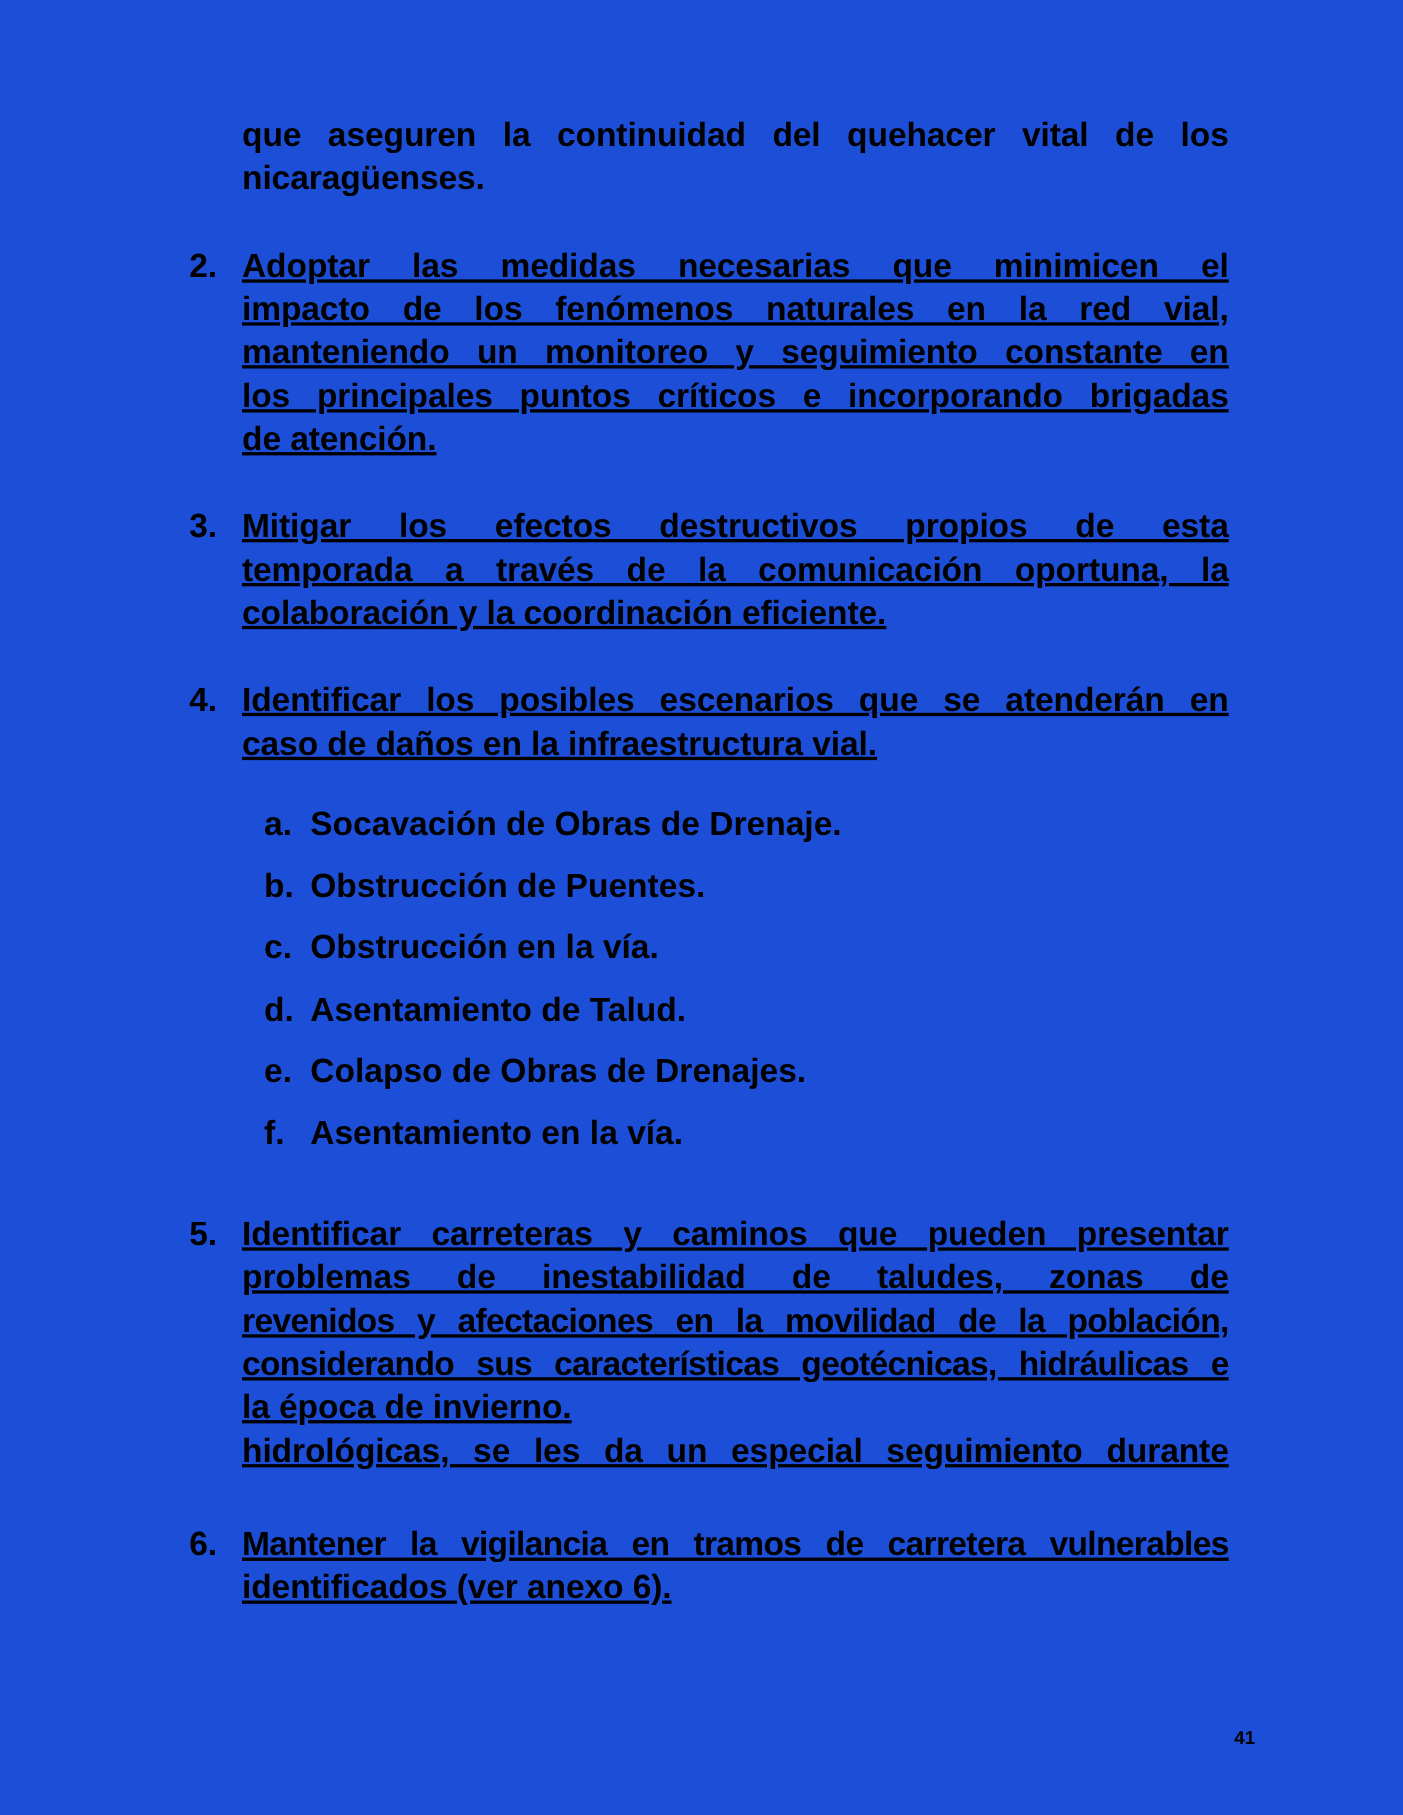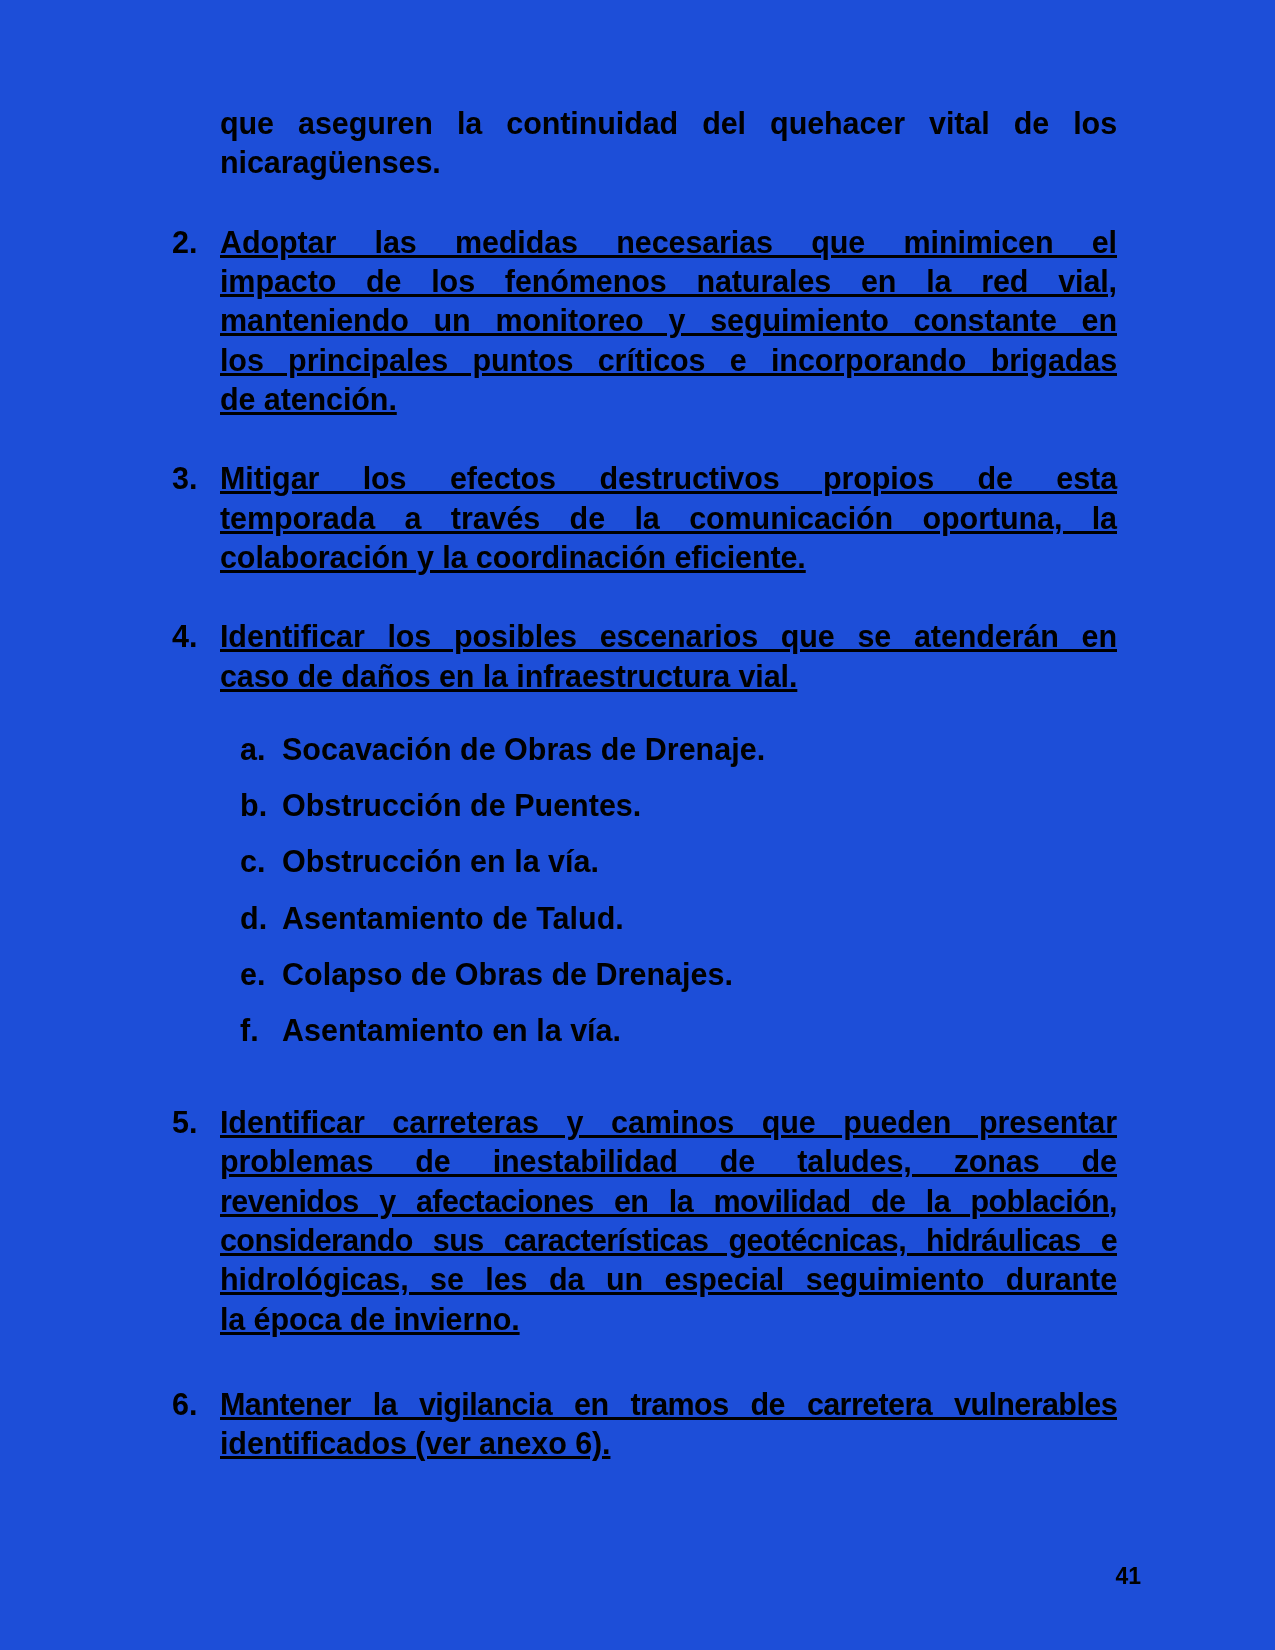--- a/index.html
+++ b/index.html
@@ -115,21 +115,21 @@
   .alpha-wrap { margin-left: 68px; }
 
   .gap-before-5 { margin-top: 54px; }
   .gap-before-6 { margin-top: 46px; }
 
   
   .page-number {
     position: absolute;
     right: 134px;
     bottom: 62px;
-    font-size: 23px;
+    font-size: 17px;
     font-weight: bold;
     line-height: 1;
     letter-spacing: 0;
   }
 </style>
 </head>
 <body>
 
 <div class="page">
   <div class="content">
@@ -201,22 +201,22 @@
 
     <ol class="num-list gap-before-5">
 
       <li class="num-item" style="margin-top:0">
         <span class="num-marker">5.</span>
         <span class="num-body">
           <span class="jline">Identificar carreteras y caminos que pueden presentar</span>
           <span class="jline">problemas de inestabilidad de taludes, zonas de</span>
           <span class="jline jline-narrow">revenidos y afectaciones en la movilidad de la población,</span>
           <span class="jline jline-narrow">considerando sus características geotécnicas, hidráulicas e</span>
+          <span class="jline last">la época de invierno.</span>
           <span class="jline">hidrológicas, se les da un especial seguimiento durante</span>
-          <span class="jline last">la época de invierno.</span>
         </span>
       </li>
 
       <li class="num-item gap-before-6">
         <span class="num-marker">6.</span>
         <span class="num-body">
           <span class="jline jline-narrow">Mantener la vigilancia en tramos de carretera vulnerables</span>
           <span class="jline last">identificados (ver anexo 6).</span>
         </span>
       </li>

